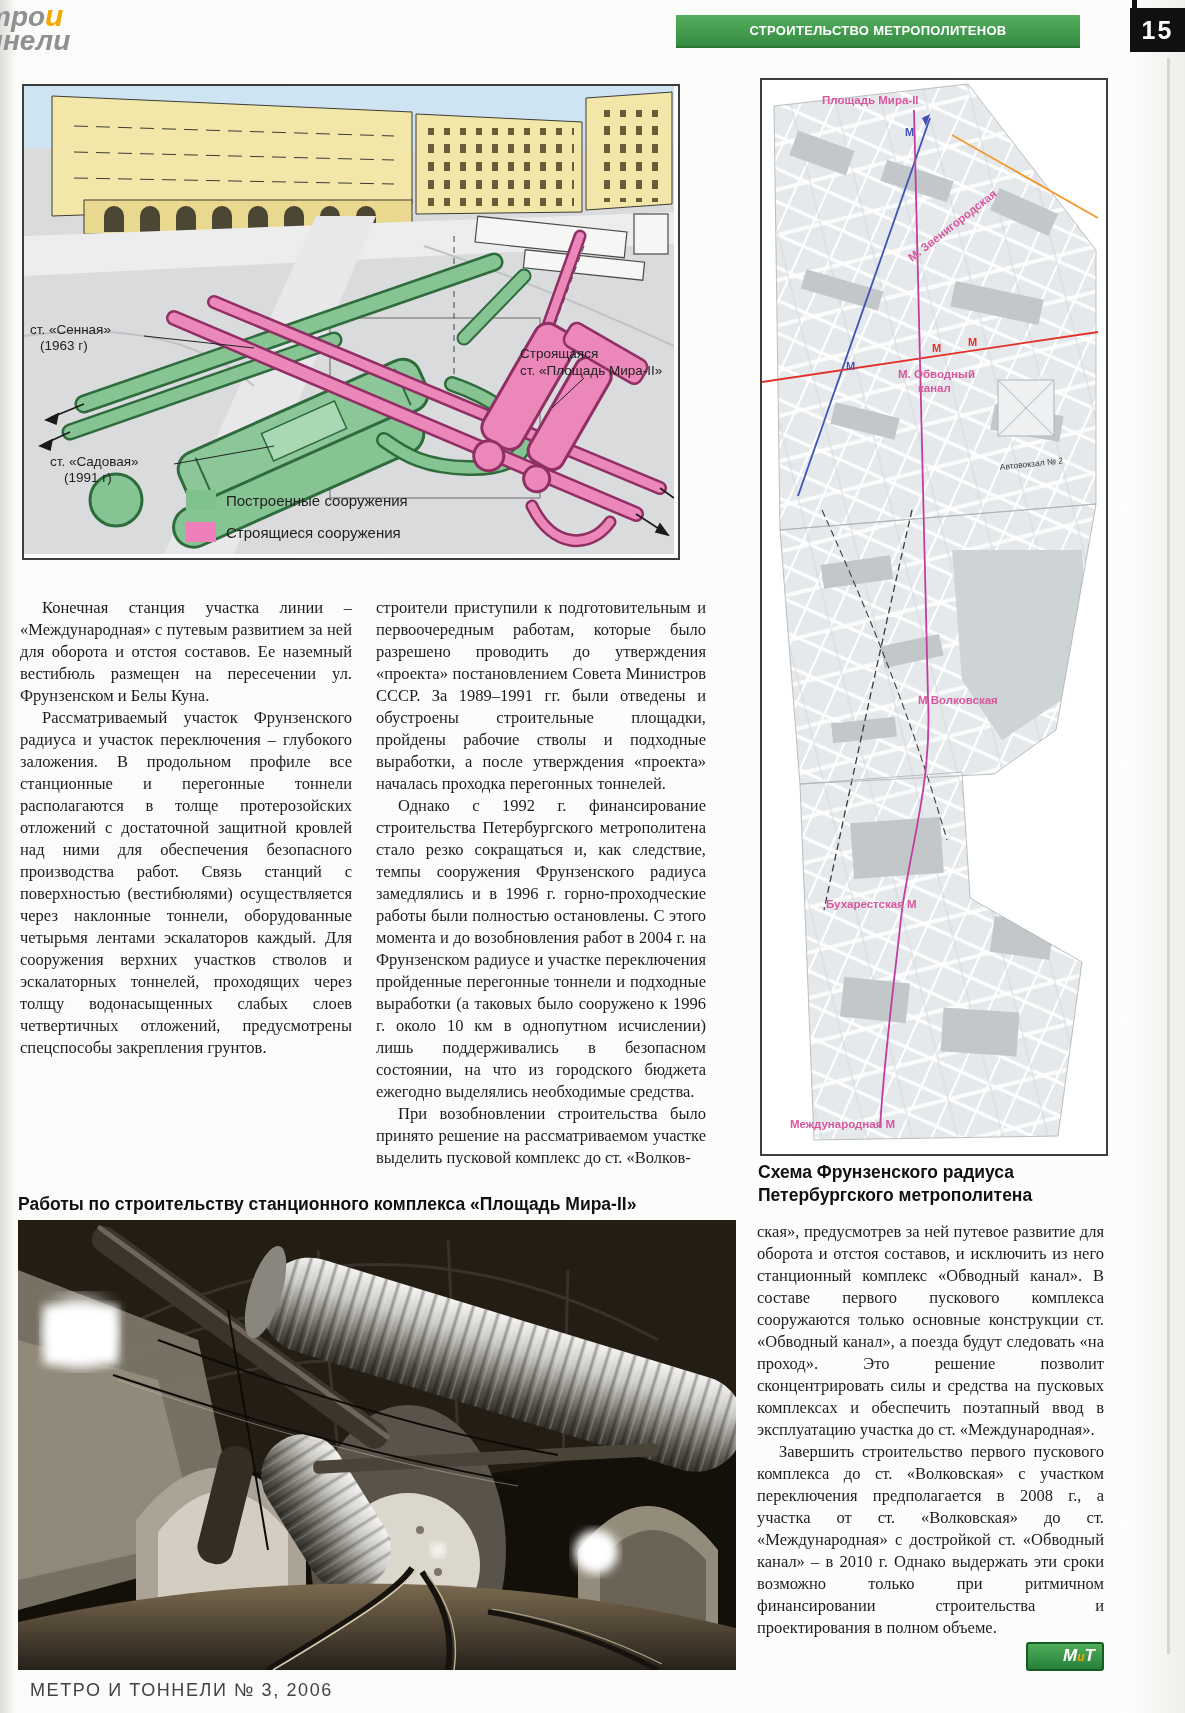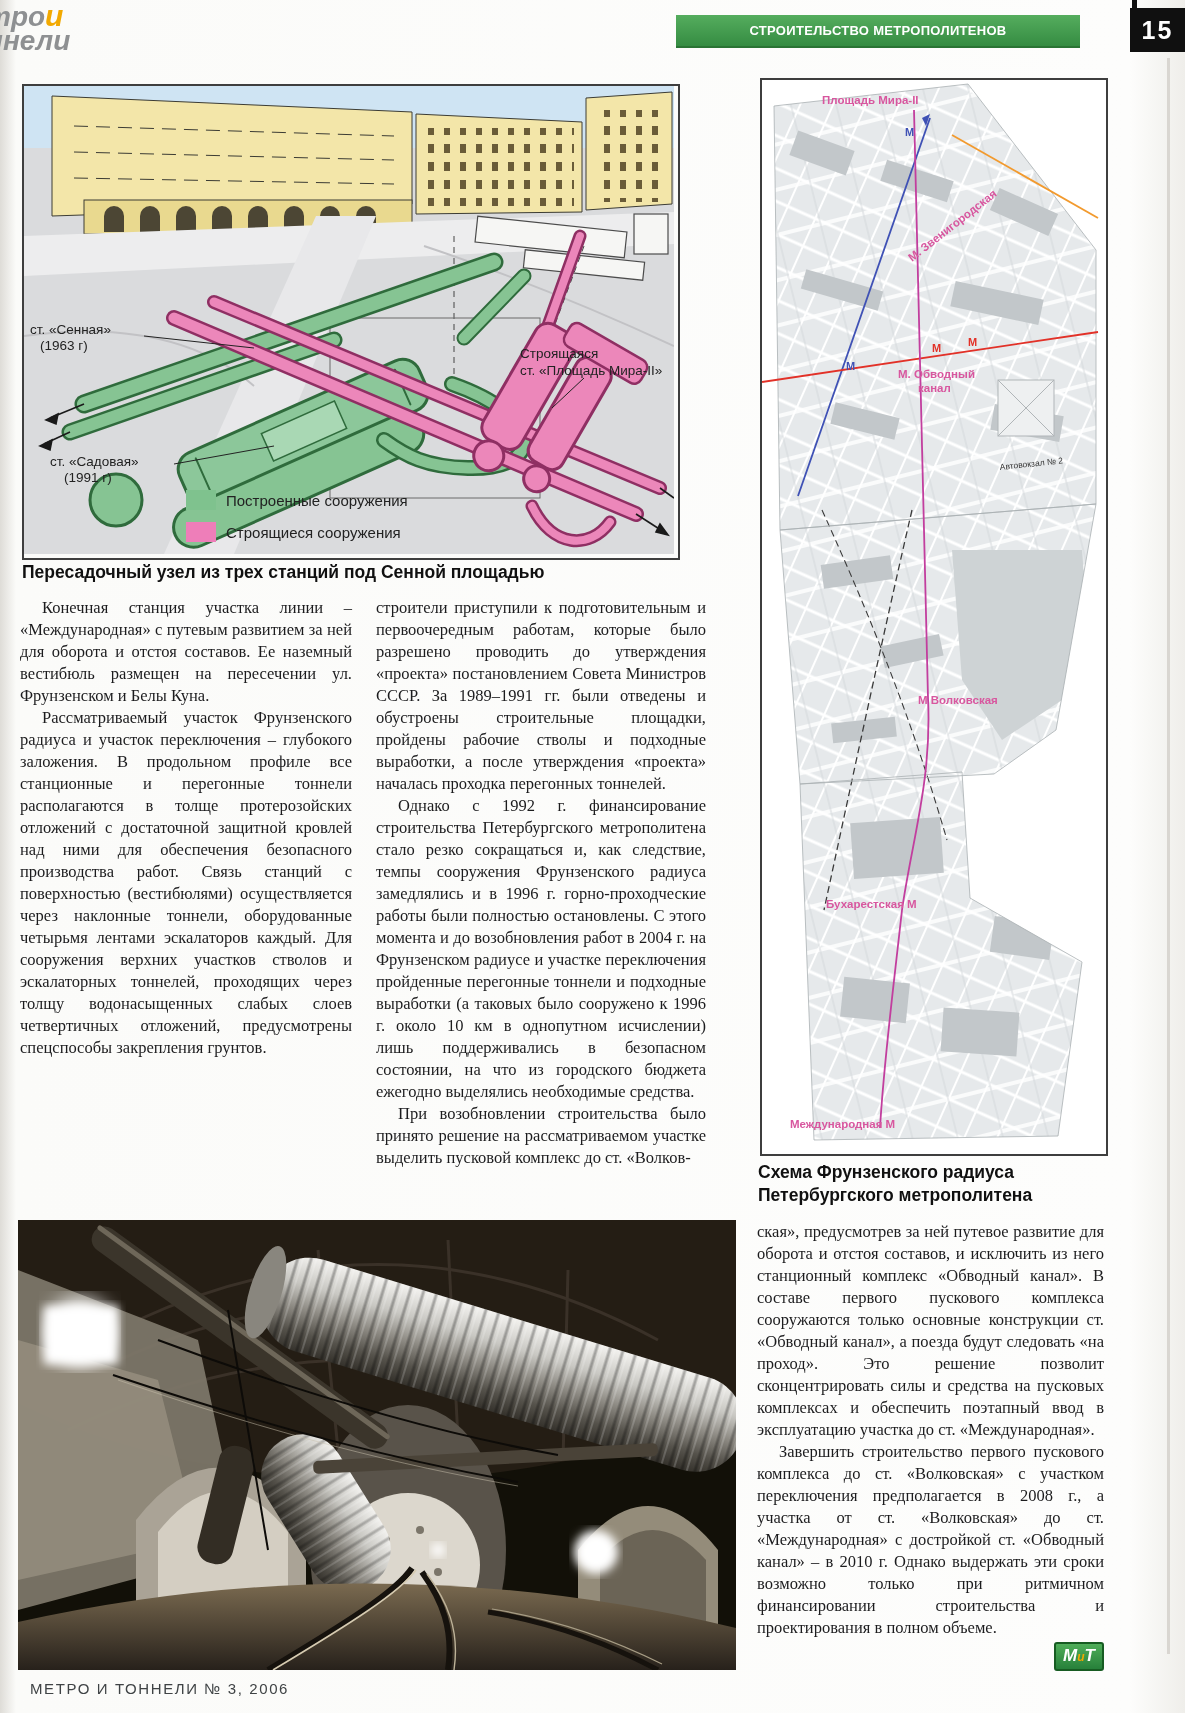--- a/index.html
+++ b/index.html
@@ -34,24 +34,24 @@
        text-align:justify;color:#1c1c1e;}
   .col p{margin:0;text-indent:22px;}
   .col p.noindent{text-indent:0;}
   .col-left{left:20px;top:597px;width:332px;}
   .col-mid{left:376px;top:597px;width:330px;}
   .col-right{left:757px;top:1221px;width:347px;}
 
   .mt-logo{float:right;margin-top:3px;width:46px;height:25px;border-radius:3px;
            background:linear-gradient(#4fae59,#27803.4%,#27803a);background:linear-gradient(#4fae59,#27803a);
            border:2px solid #175c22;color:#ffffff;font-weight:bold;font-style:italic;
-           font-size:17px;line-height:24px;text-align:center;font-family:"Liberation Sans",sans-serif;}
+           font-size:17px;line-height:24px;text-align:center;font-family:"Liberation Sans",sans-serif;padding-left:28px;}
   .mt-logo .mt-i{color:#f2a900;font-size:12px;}
 
-  .footer{left:30px;top:1680px;font-size:15px;color:#3f4345;letter-spacing:1.6px;}
+  .footer{left:30px;top:1680px;font-size:18px;color:#3f4345;letter-spacing:1.6px;}
 
   .photo-box{left:18px;top:1220px;width:718px;height:450px;background:#0d0b08;}
 
   svg text{font-family:"Liberation Sans",sans-serif;}
 </style>
 </head>
 <body>
 
 <div class="page">
 
@@ -176,21 +176,20 @@
       </g>
 
       <g>
         <rect x="162" y="404" width="30" height="20" fill="#7fc28e"></rect>
         <text x="202" y="420" font-size="15" fill="#222">Построенные сооружения</text>
         <rect x="162" y="436" width="30" height="20" fill="#ee7eb9"></rect>
         <text x="202" y="452" font-size="15" fill="#222">Строящиеся сооружения</text>
       </g>
     </svg>
   </div>
-  <div class="abs caption cap-diagram">Пересадочный узел из трех станций под Сенной площадью</div>
 
   <div class="abs fig fig-map">
     <svg width="340" height="1070" viewBox="0 0 340 1070">
       <defs>
         <pattern id="st1" width="30" height="30" patternUnits="userSpaceOnUse" patternTransform="rotate(24)">
           <rect width="30" height="30" fill="#e6e9eb"></rect>
           <line x1="0" y1="15" x2="30" y2="15" stroke="#ffffff" stroke-width="3"></line>
           <line x1="15" y1="0" x2="15" y2="30" stroke="#ffffff" stroke-width="2"></line>
         </pattern>
         <pattern id="st2" width="44" height="44" patternUnits="userSpaceOnUse" patternTransform="rotate(-14)">
@@ -274,20 +273,21 @@
     <p class="noindent">строители приступили к подготовительным и первоочередным работам, которые было разрешено проводить до утверждения «проекта» постановлением Совета Министров СССР. За 1989–1991 гг. были отведены и обустроены строительные площадки, пройдены рабочие стволы и подходные выработки, а после утверждения «проекта» началась проходка перегонных тоннелей.</p>
     <p>Однако с 1992 г. финансирование строительства Петербургского метрополитена стало резко сокращаться и, как следствие, темпы сооружения Фрунзенского радиуса замедлялись и в 1996 г. горно-проходческие работы были полностью остановлены. С этого момента и до возобновления работ в 2004 г. на Фрунзенском радиусе и участке переключения пройденные перегонные тоннели и подходные выработки (а таковых было сооружено к 1996 г. около 10 км в однопутном исчислении) лишь поддерживались в безопасном состоянии, на что из городского бюджета ежегодно выделялись необходимые средства.</p>
     <p>При возобновлении строительства было принято решение на рассматриваемом участке выделить пусковой комплекс до ст. «Волков-</p>
   </div>
   <div class="abs col col-right">
     <p class="noindent">ская», предусмотрев за ней путевое развитие для оборота и отстоя составов, и исключить из него станционный комплекс «Обводный канал». В составе первого пускового комплекса сооружаются только основные конструкции ст. «Обводный канал», а поезда будут следовать «на проход». Это решение позволит сконцентрировать силы и средства на пусковых комплексах и обеспечить поэтапный ввод в эксплуатацию участка до ст. «Международная».</p>
     <p>Завершить строительство первого пускового комплекса до ст. «Волковская» с участком переключения предполагается в 2008 г., а участка от ст. «Волковская» до ст. «Международная» с достройкой ст. «Обводный канал» – в 2010 г. Однако выдержать эти сроки возможно только при ритмичном финансировании строительства и проектирования в полном объеме.</p>
     <span class="mt-logo"><span>М</span><span class="mt-i">и</span><span>Т</span></span>
   </div>
 
+  <div class="abs caption cap-photo">Работы по строительству станционного комплекса «Площадь Мира-II»</div>
   <div class="abs photo-box">
     <svg width="718" height="450" viewBox="0 0 718 450">
       <defs>
         <linearGradient id="ductGrad" x1="0" y1="0" x2="0" y2="1">
           <stop offset="0" stop-color="#f2f1ee"></stop>
             <stop offset="0.3" stop-color="#c9c8c3"></stop>
           <stop offset="0.55" stop-color="#8f8c85"></stop>
             <stop offset="0.8" stop-color="#55524b"></stop>
           <stop offset="1" stop-color="#35322c"></stop>
         </linearGradient>

